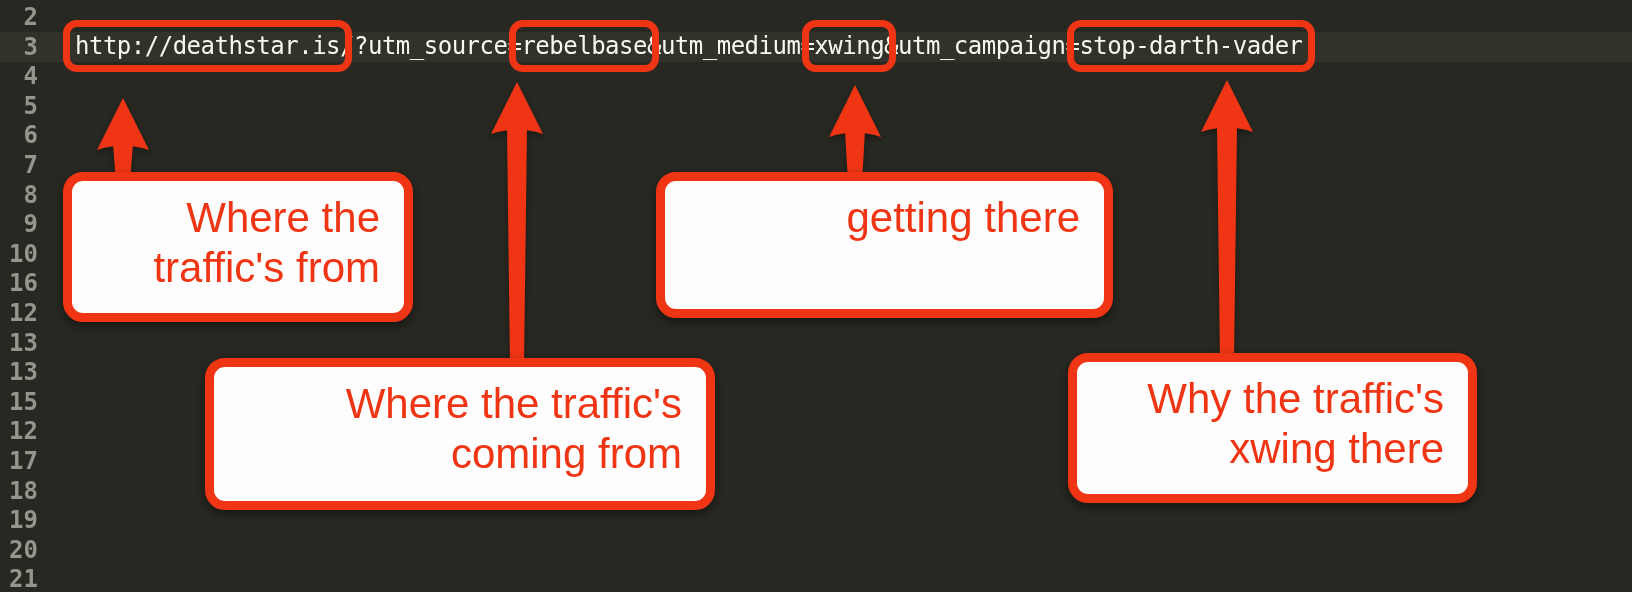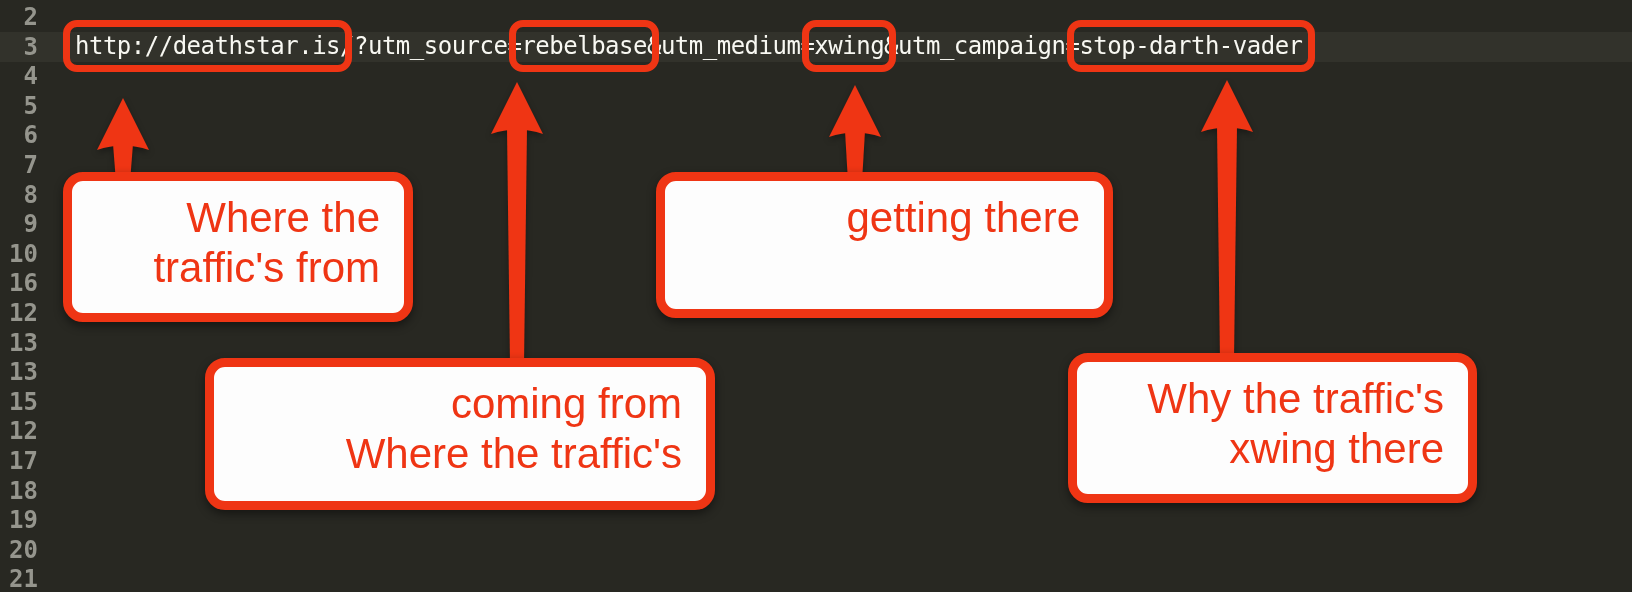--- a/index.html
+++ b/index.html
@@ -128,22 +128,22 @@
       <path d="M 1217 126 L 1237 126 L 1234 362 L 1220 362 Z"></path>
     </g>
   </svg>
 
   <div class="callout callout-a">
     <div>Where the</div>
     <div>traffic's from</div>
   </div>
 
   <div class="callout callout-b">
+    <div>Where the traffic's</div>
     <div>coming from</div>
-    <div>Where the traffic's</div>
   </div>
 
   <div class="callout callout-c">
     <div>getting there</div>
   </div>
 
   <div class="callout callout-d">
     <div>Why the traffic's</div>
     <div>xwing there</div>
   </div>

